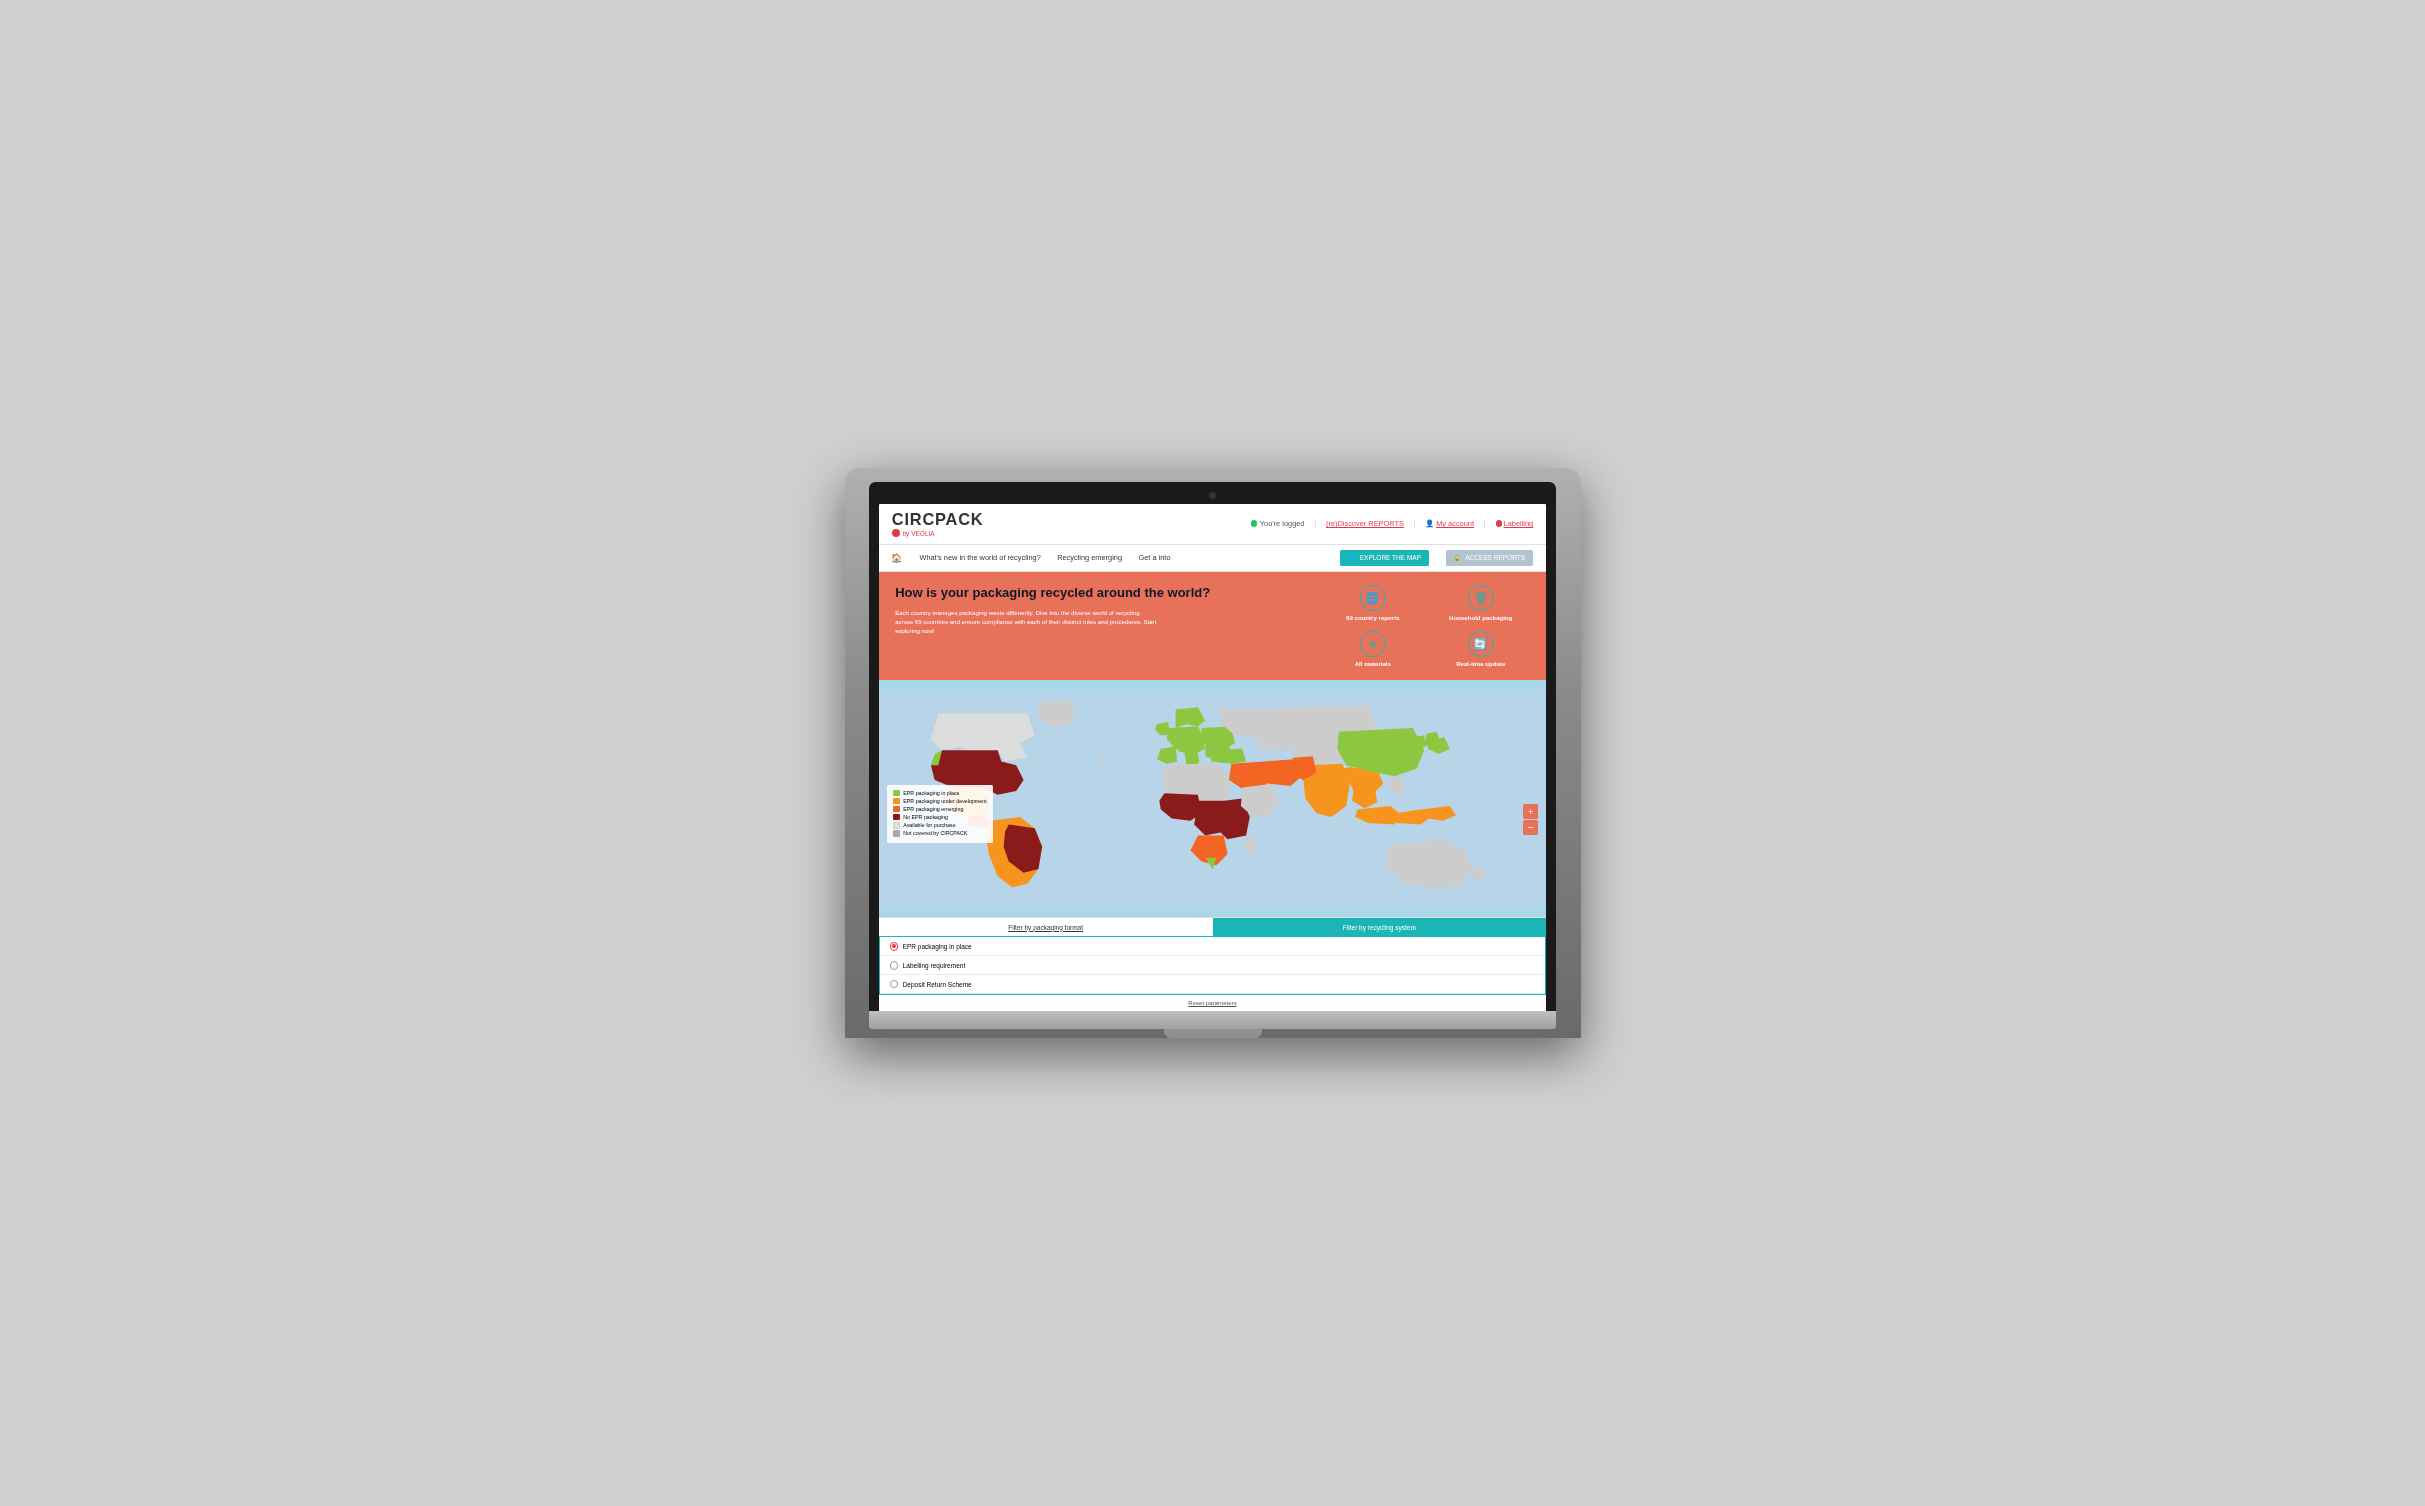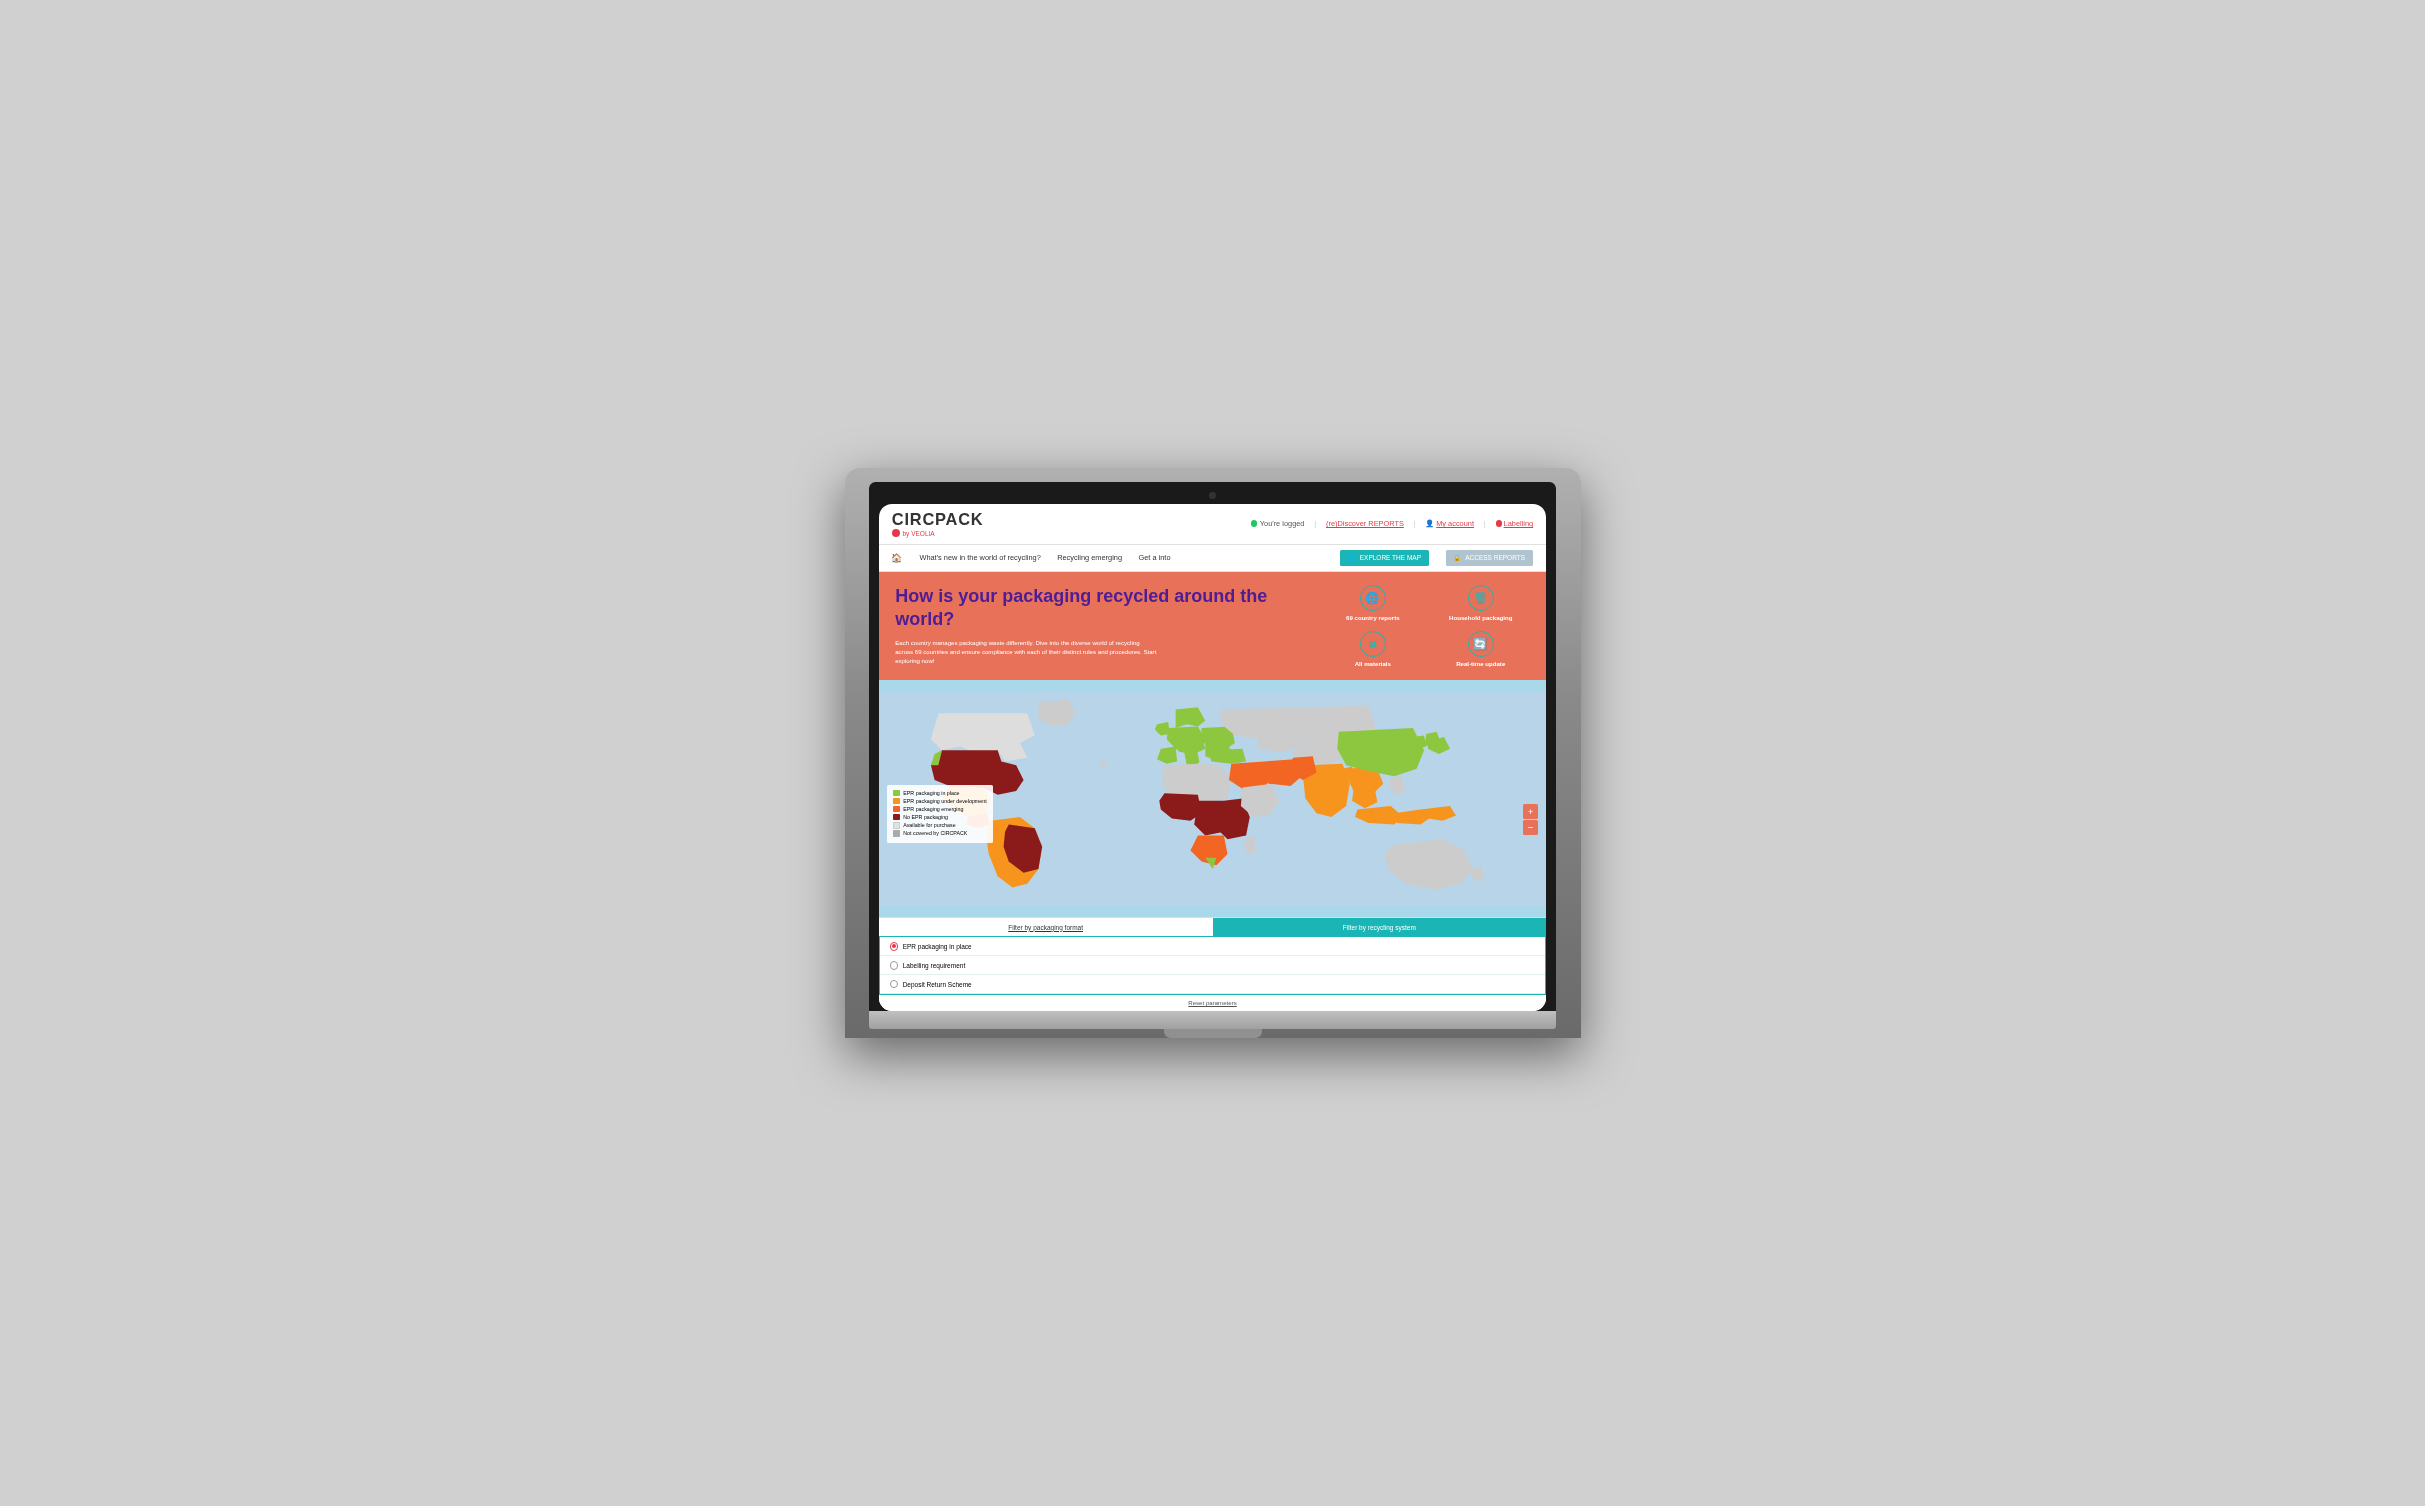--- a/index.html
+++ b/index.html
@@ -31,21 +31,21 @@
       height: 6.5px;
       background: #333;
       border-radius: 50%;
       margin: 0 auto 4.9px auto;
     }
 
     .screen {
       background: #fff;
       width: 100%;
       min-height: 442px;
-      border-radius: 13px;
+      border-radius: 1px;
       overflow: hidden;
     }
 
     .laptop-base {
       background: linear-gradient(180deg, #c0c0c0 0%, #a0a0a0 100%);
       height: 18px;
       border-radius: 0 0 3.3px 3.3px;
     }
 
     .laptop-stand {
@@ -190,23 +190,23 @@
       display: flex;
       padding: 13px 16.4px;
       gap: 16.4px;
     }
 
     .hero-left {
       flex: 2;
     }
 
     .hero-title {
-      font-size: 18px;
+      font-size: 13px;
       font-weight: bold;
-      color: #4c1d95;
+      color: #0f172a;
       line-height: 1.3;
       margin-bottom: 6.5px;
     }
 
     .hero-desc {
       font-size: 6.1px;
       color: #fff;
       line-height: 1.5;
       max-width: 262px;
     }

